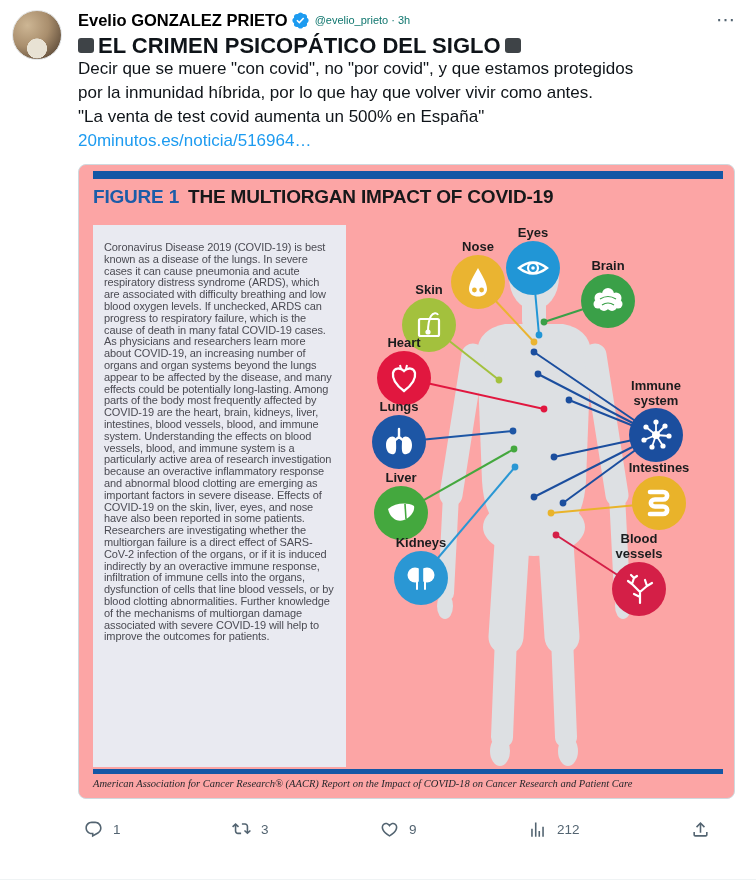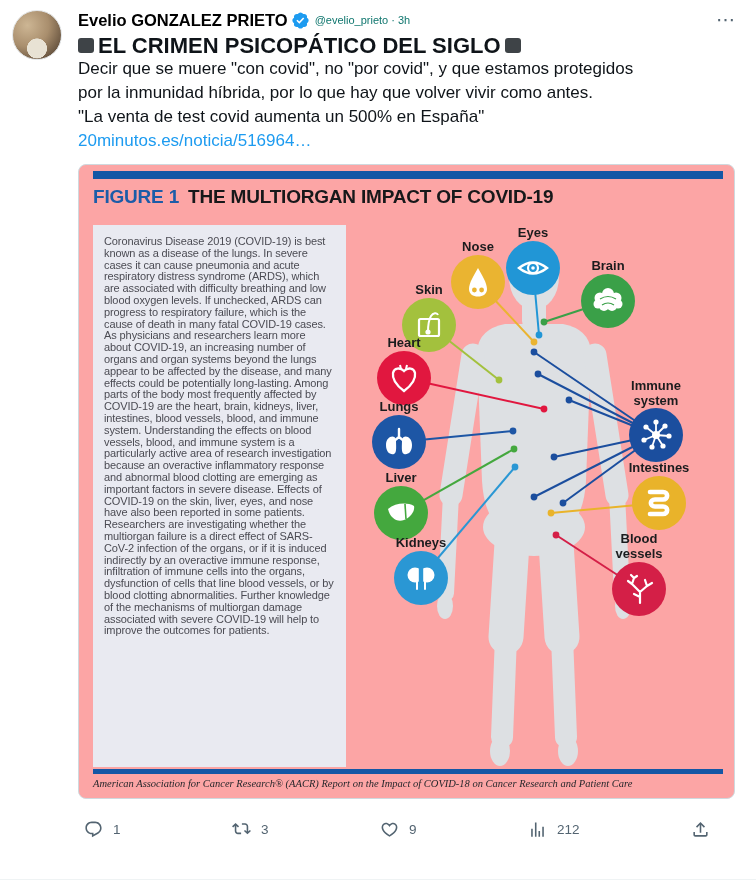--- a/index.html
+++ b/index.html
@@ -36,21 +36,21 @@
     position:relative; width:657px; height:635px; margin-top:11px;
     border:1px solid #cfd9de; border-radius:8px; background:#fca5a5; overflow:hidden; cursor:pointer;
   }
   .bar-top { position:absolute; left:14px; width:630px; top:6px; height:8px; background:#1457a5; }
   .fig-title-row { position:absolute; left:14px; top:21px; font-weight:700; font-size:19px;
                    letter-spacing:-0.2px; white-space:nowrap; }
   .fig-label { color:#1c5ca8; margin-right:9px; }
   .fig-title { color:#17181a; }
   .text-panel {
     position:absolute; left:14px; top:60px; width:253px; height:542px;
-    background:#e9eaf1; padding:11px 11px; z-index:2;
+    background:#e9eaf1; padding:17px 11px; z-index:2;
     font-size:11px; line-height:11.8px; color:#4b4b53; letter-spacing:-0.1px;
   }
   .diagram { position:absolute; left:0; top:0; width:657px; height:635px; z-index:1; }
   .diagram text { font-family:"Liberation Sans", sans-serif; font-weight:700; font-size:13px;
                   fill:#1b1c1e; text-anchor:middle; }
   .lead { stroke-width:2; fill:none; }
   .sil { fill:#dde0e3; stroke:none; }
   .sil-l { stroke:#dde0e3; fill:none; }
   .bar-bottom { position:absolute; left:14px; width:630px; top:604px; height:5px; background:#1457a5; }
   .caption {

